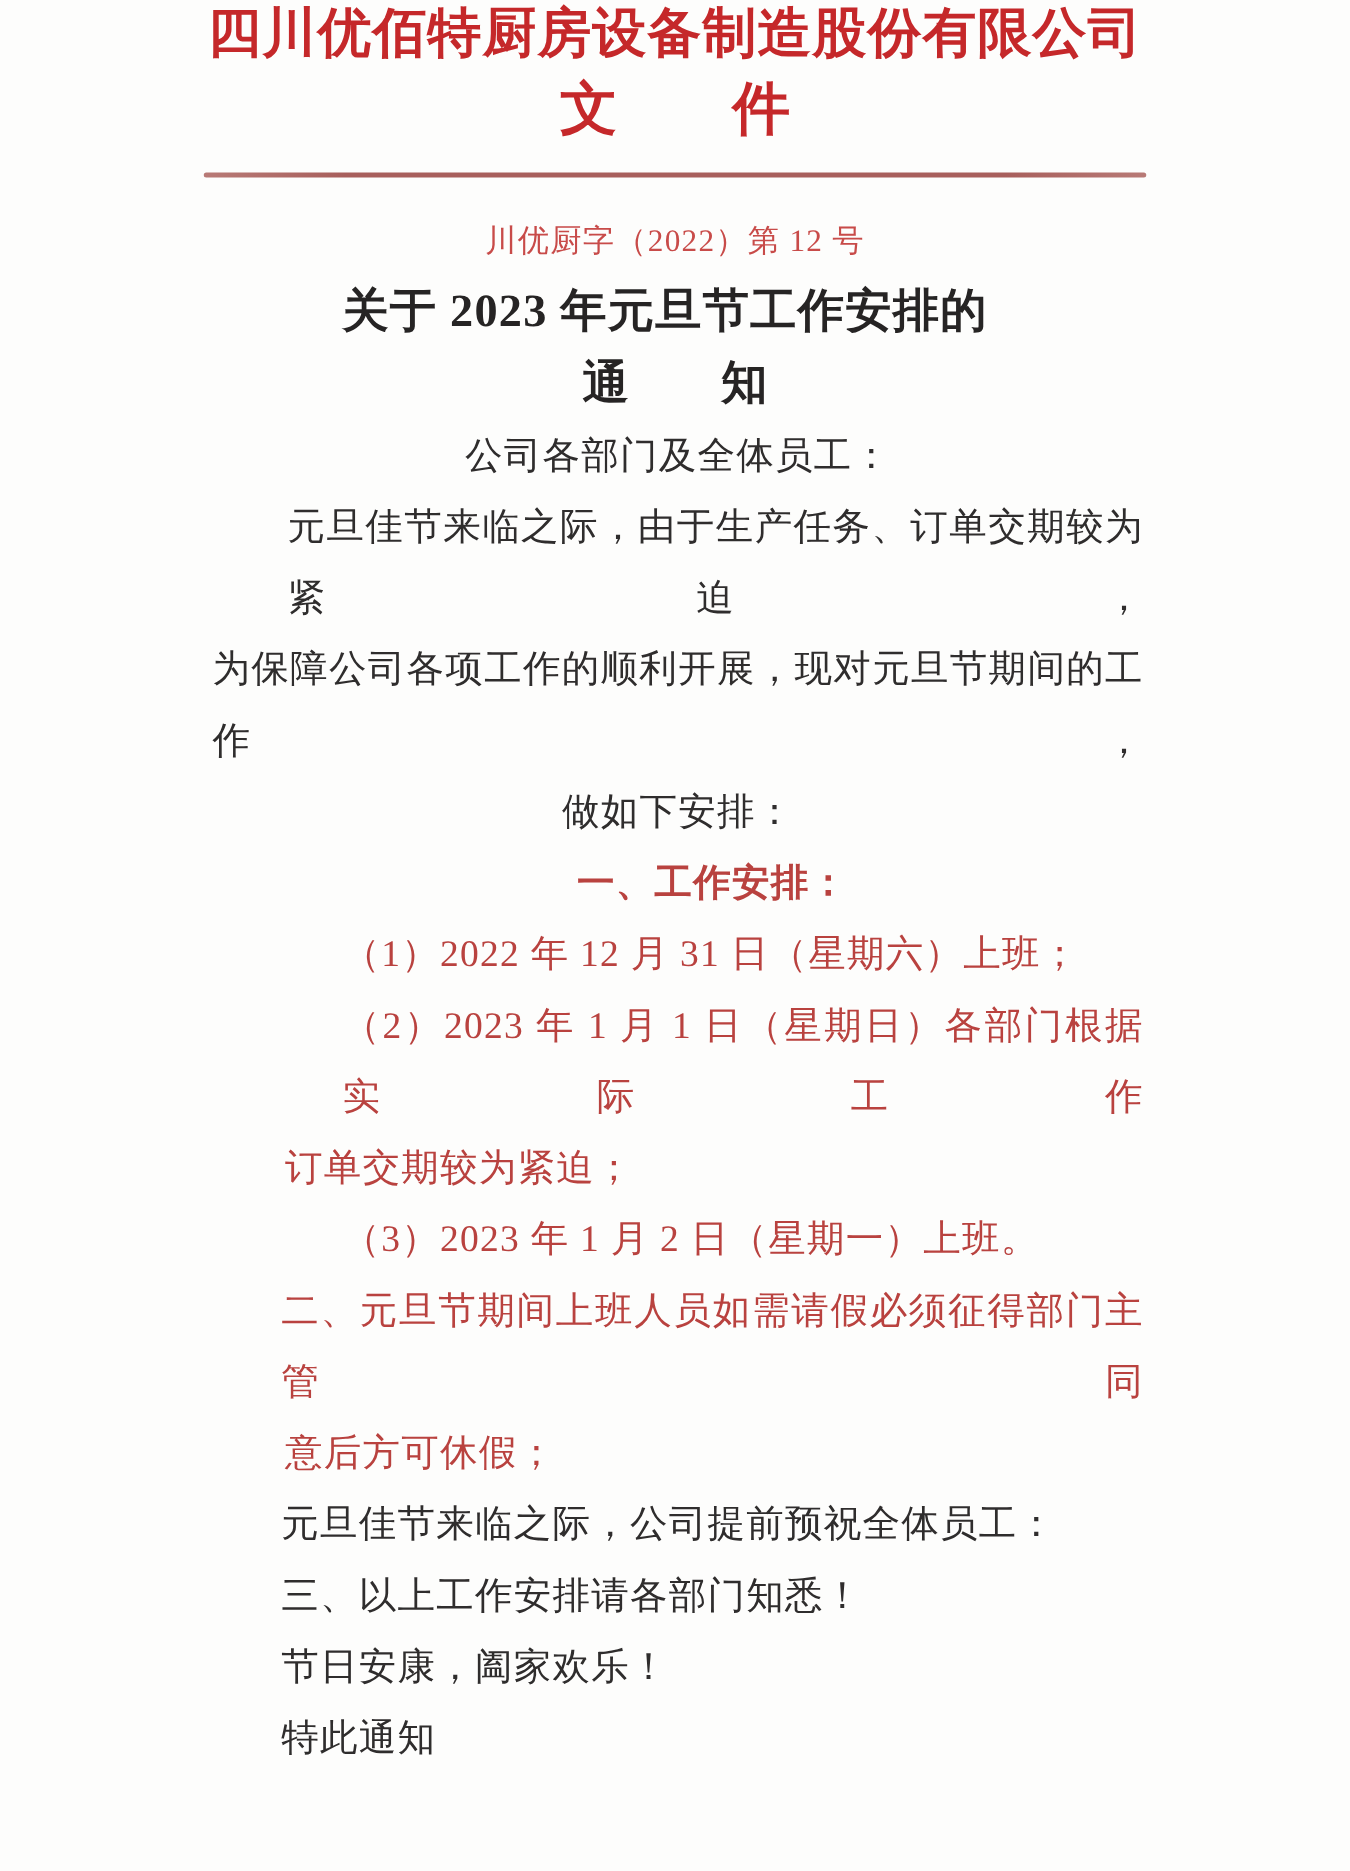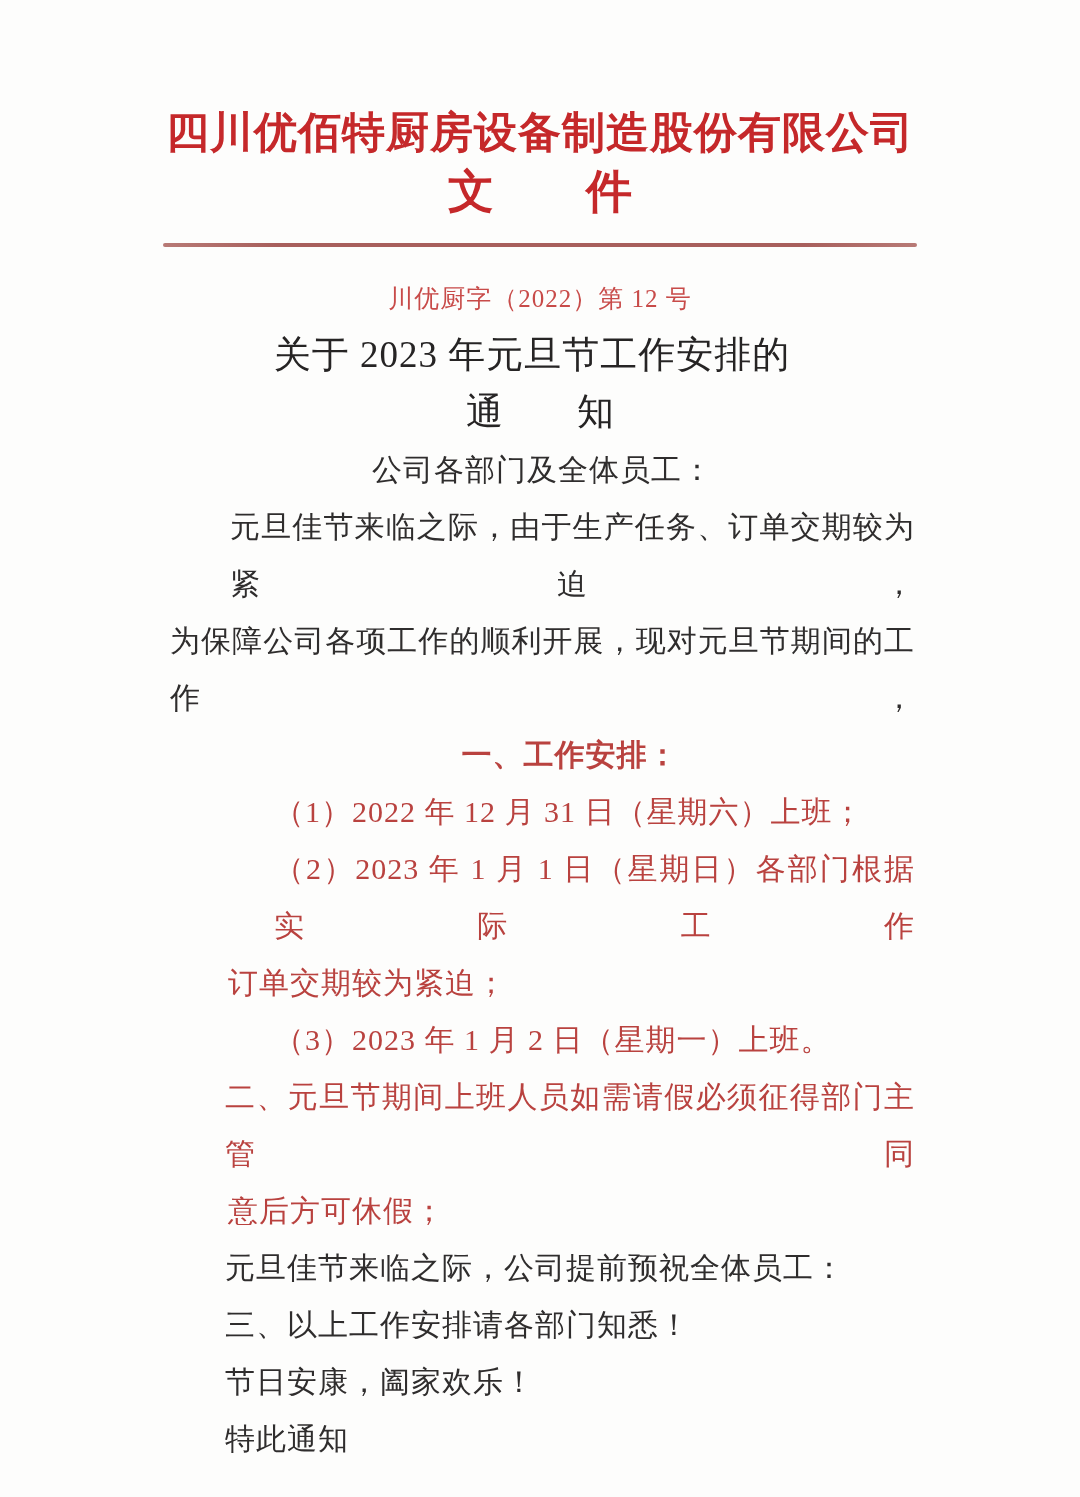--- a/index.html
+++ b/index.html
@@ -9,21 +9,20 @@
   }
   .page {
     position: relative;
     width: 1080px;
     height: 1497px;
     margin: 0 auto;
     background: #fdfdfc;
     font-family: "Liberation Serif", serif;
     overflow: hidden;
     box-sizing: border-box;
-    padding-top: 105px;
   }
   
   .company {
     text-align: center;
     font-size: 43px;
     line-height: 56px;
     font-weight: 700;
     color: #c5282a;
     letter-spacing: 1px;
   }
@@ -48,29 +47,29 @@
     line-height: 40px;
     color: #c84b49;
     font-weight: 500;
     letter-spacing: 1px;
   }
   .title1 {
     margin: 8px 16px 0 0;
     text-align: center;
     font-size: 37px;
     line-height: 56px;
-    font-weight: 400;
+    font-weight: 700;
     color: #262424;
     letter-spacing: 1px;
   }
   .title2 {
     text-align: center;
     font-size: 37px;
     line-height: 58px;
-    font-weight: 400;
+    font-weight: 700;
     color: #262424;
   }
   
   .bodyblock {
     padding-left: 170px;
     padding-right: 165px;
   }
   .line {
     font-size: 30px;
     line-height: 57px;
@@ -105,20 +104,21 @@
   <div class="docnum">川优厨字（2022）第 12 号</div>
 
   <div class="title1">关于 2023 年元旦节工作安排的</div>
 
   <div class="title2">通　　知</div>
 
   <div class="bodyblock">
     <div class="line ink ind0">公司各部门及全体员工：</div>
     <div class="line ink indC stretch">元旦佳节来临之际，由于生产任务、订单交期较为紧迫，</div>
     <div class="line ink ind0 stretch">为保障公司各项工作的顺利开展，现对元旦节期间的工作，</div>
+    <div class="line ink ind0">做如下安排：</div>
     <div class="line red-bold indA">一、工作安排：</div>
     <div class="line red indB">（1）2022 年 12 月 31 日（星期六）上班；</div>
     <div class="line red indB stretch">（2）2023 年 1 月 1 日（星期日）各部门根据实际工作</div>
     <div class="line red indD">订单交期较为紧迫；</div>
     <div class="line red indB">（3）2023 年 1 月 2 日（星期一）上班。</div>
     <div class="line red indA stretch">二、元旦节期间上班人员如需请假必须征得部门主管同</div>
     <div class="line red indD">意后方可休假；</div>
     <div class="line ink indA">元旦佳节来临之际，公司提前预祝全体员工：</div>
     <div class="line ink indA">三、以上工作安排请各部门知悉！</div>
     <div class="line ink indA">节日安康，阖家欢乐！</div>

